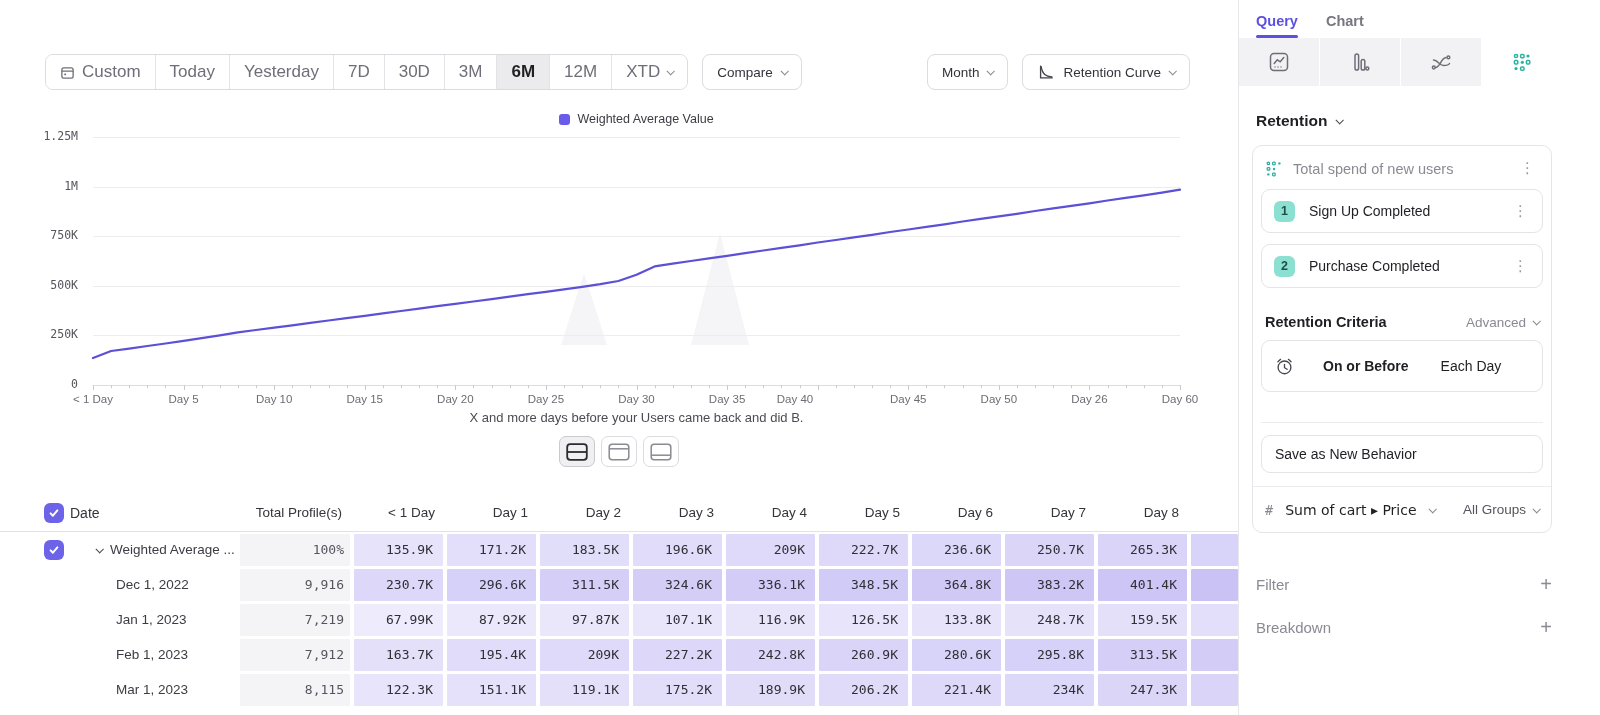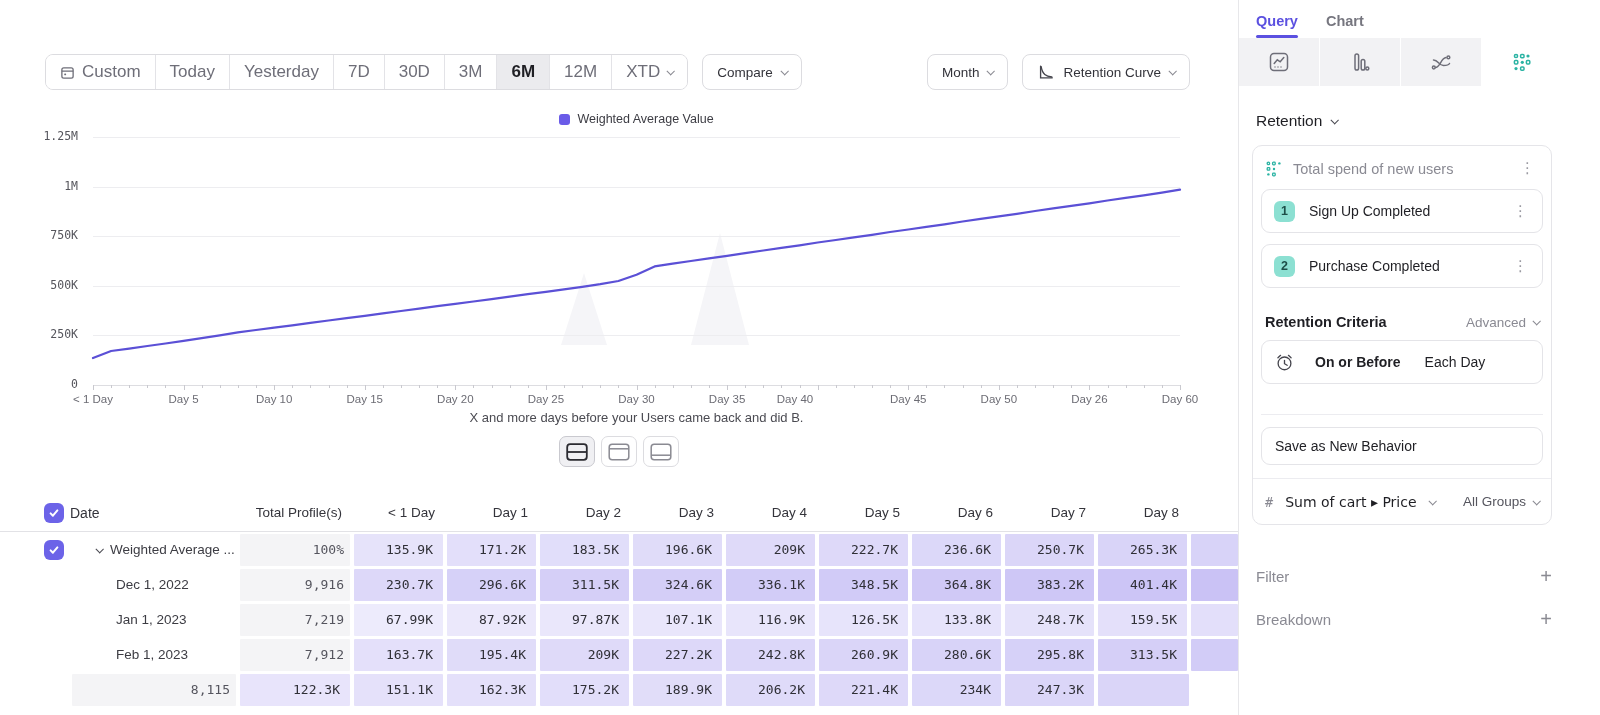--- a/index.html
+++ b/index.html
@@ -70,37 +70,37 @@
   .tabs { display:flex; gap:28px; padding:13px 0 0 17px; font-size:14.5px; }
   .tab { color:#76767f; padding-bottom:9px; cursor:pointer; position:relative; font-weight:bold; }
   .tab.active { color:#5b50e0; }
   .tab.active:after { content:""; position:absolute; left:0; right:0; bottom:0; height:3px;
                       border-radius:2px; background:#5b50e0; }
   .icon-tabs { display:flex; margin-top:0; }
   .icon-tab { width:80px; height:48px; background:#f2f2f4; margin-right:1px; display:flex;
               align-items:center; justify-content:center; cursor:pointer; }
   .icon-tab.active { background:#fff; }
   .section-head { display:flex; align-items:center; gap:9px; margin:26px 0 0 17px;
-                  font-size:15.5px; font-weight:normal; color:#1f1f24; cursor:pointer; }
+                  font-size:15.5px; font-weight:bold; color:#1f1f24; cursor:pointer; }
   .card { margin:15px 48px 0 13px; border:1px solid #e5e5e9; border-radius:10px; background:#fff; }
   .card-head { display:flex; align-items:center; gap:10px; padding:13px 12px 11px 12px; cursor:pointer; }
   .card-title { flex:1; font-size:14.5px; color:#8a8a93; }
   .kebab { color:#9a9aa2; font-size:15px; line-height:1; cursor:pointer; padding:2px 4px;
            font-family:"DejaVu Sans", sans-serif; }
   .steps { padding:0 8px; display:flex; flex-direction:column; gap:11px; }
   .step { border:1px solid #e4e4e8; border-radius:9px; height:44px; display:flex; align-items:center;
           gap:14px; padding:0 10px 0 12px; background:#fff; cursor:pointer; }
   .badge { width:21px; height:21px; border-radius:6px; background:#8ce0d2; color:#1d4f48;
            display:flex; align-items:center; justify-content:center; font-size:12.5px; font-weight:bold; }
   .step-label { flex:1; font-size:14px; color:#1f1f24; }
   .criteria-head { display:flex; align-items:center; margin:26px 12px 10px 12px; }
   .criteria-title { flex:1; font-size:14.5px; font-weight:bold; color:#1f1f24; }
   .adv { display:flex; align-items:center; gap:7px; font-size:13.5px; color:#8a8a93; cursor:pointer; }
-  .criteria-row { margin:0 8px; border:1px solid #e4e4e8; border-radius:9px; height:44px;
-                  display:flex; align-items:center; gap:20px; padding:0 12px; cursor:pointer; }
+  .criteria-row { margin:0 8px; border:1px solid #e4e4e8; border-radius:9px; height:52px;
+                  display:flex; align-items:center; gap:28px; padding:0 12px; cursor:pointer; }
   .crit-left { font-size:14px; font-weight:bold; color:#1f1f24; }
   .crit-right { font-size:14px; color:#1f1f24; margin-left:4px; }
   .divider { border-top:1px solid #ececf0; margin:30px 8px 0 8px; }
   .save-btn { margin:12px 8px 13px 8px; border:1px solid #e4e4e8; border-radius:9px; height:38px;
               display:flex; align-items:center; padding:0 13px; font-size:14px; color:#1f1f24; cursor:pointer; }
   .measure { border-top:1px solid #ececf0; height:46px; display:flex; align-items:center; gap:12px;
              padding:0 12px; cursor:pointer; border-radius:0 0 10px 10px; }
   .hash { font-size:13.5px; color:#8a8a93; font-family:"DejaVu Sans Mono", monospace; }
   .measure-label { font-size:14px; color:#1f1f24; font-family:"DejaVu Sans", sans-serif; }
   .measure .spacer { flex:1; }
@@ -384,24 +384,28 @@
         <div class="cell" style="background:rgba(113,94,229,0.239)">227.2K</div>
         <div class="cell" style="background:rgba(113,94,229,0.249)">242.8K</div>
         <div class="cell" style="background:rgba(113,94,229,0.262)">260.9K</div>
         <div class="cell" style="background:rgba(113,94,229,0.276)">280.6K</div>
         <div class="cell" style="background:rgba(113,94,229,0.286)">295.8K</div>
         <div class="cell" style="background:rgba(113,94,229,0.299)">313.5K</div>
         <div class="cell" style="background:rgba(113,94,229,0.312);margin-right:0"></div>
       </div>
       <div class="trow">
         <div style="display:flex;align-items:center"></div>
+        <div class="rowlabel">
+          <span style="width:24px"></span>
+          <span style="overflow:hidden;text-overflow:ellipsis">Mar 1, 2023</span>
+        </div>
         <div class="cell gray">8,115</div>
         <div class="cell" style="background:rgba(113,94,229,0.165)">122.3K</div>
         <div class="cell" style="background:rgba(113,94,229,0.185)">151.1K</div>
-        <div class="cell" style="background:rgba(113,94,229,0.193)">162.3K</div>
+        <div class="cell" style="background:rgba(113,94,229,0.193)">119.1K</div>
         <div class="cell" style="background:rgba(113,94,229,0.202)">175.2K</div>
         <div class="cell" style="background:rgba(113,94,229,0.212)">189.9K</div>
         <div class="cell" style="background:rgba(113,94,229,0.224)">206.2K</div>
         <div class="cell" style="background:rgba(113,94,229,0.234)">221.4K</div>
         <div class="cell" style="background:rgba(113,94,229,0.243)">234K</div>
         <div class="cell" style="background:rgba(113,94,229,0.253)">247.3K</div>
         <div class="cell" style="background:rgba(113,94,229,0.263);margin-right:0"></div>
       </div>
     </div>
 <div class="ylabel" style="top: 129px; left: 22px; position: absolute;">1.25M</div>

